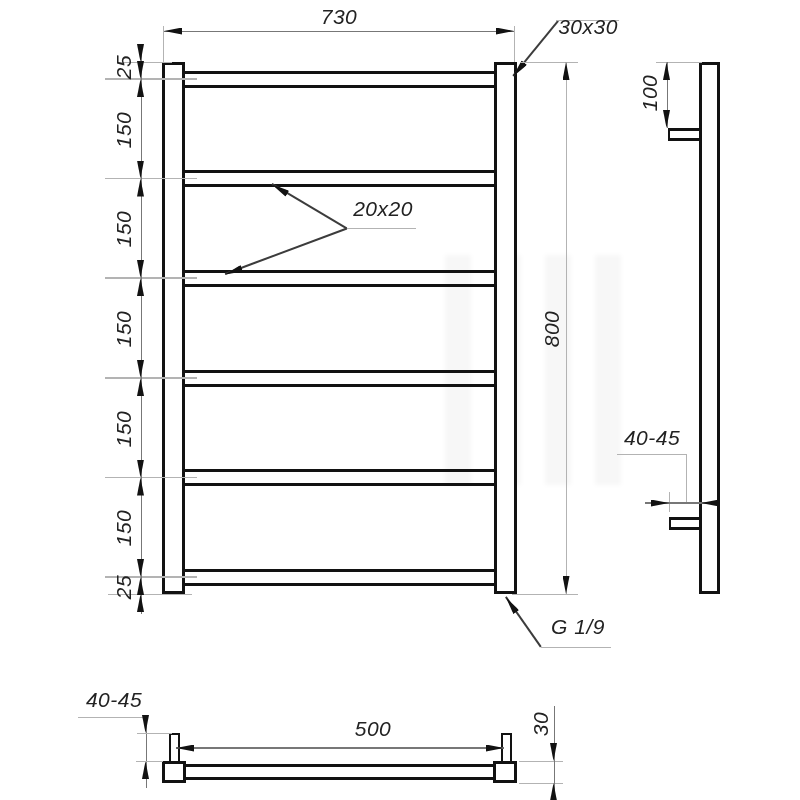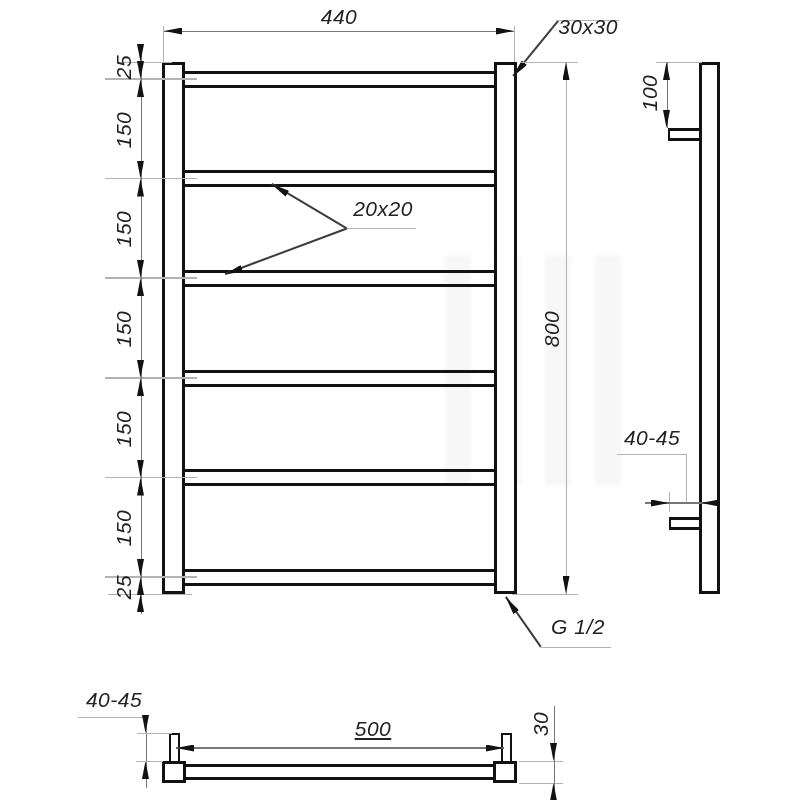--- a/index.html
+++ b/index.html
@@ -47,21 +47,21 @@
   <div class="rung" style="top:269.5px;"></div>
   <div class="rung" style="top:369.5px;"></div>
   <div class="rung" style="top:469px;"></div>
   <div class="rung" style="top:568.5px;"></div>
 
   <div class="ext" style="left:163px;top:26px;width:1.2px;height:36px;"></div>
   <div class="ext" style="left:513.5px;top:26px;width:1.2px;height:36px;"></div>
   <div class="dim" style="left:164px;top:30.5px;width:350px;height:1.4px;"></div>
   <div class="a-left" style="left:164px;top:27.5px;"></div>
   <div class="a-right" style="left:496px;top:27.5px;"></div>
-  <div class="hlabel" style="left:299px;top:6px;width:80px;">440</div>
+  <div class="hlabel" style="left:299px;top:6px;width:80px;">730</div>
 
   <div class="dl" style="left:513px;top:75.2px;width:71px;transform:rotate(-50.7deg);"></div>
   <div class="ah" style="left:513px;top:72.5px;transform:rotate(-50.7deg);"></div>
   <div class="ext" style="left:556px;top:19.5px;width:63px;height:1.2px;"></div>
   <div class="hlabel" style="left:556px;top:0px;width:64px;margin-top:16px;">30x30</div>
 
   <div class="ext" style="left:118px;top:61.5px;width:54px;height:1.2px;"></div>
   <div class="ext" style="left:105px;top:78.4px;width:92px;height:1.2px;"></div>
   <div class="ext" style="left:105px;top:177.9px;width:92px;height:1.2px;"></div>
   <div class="ext" style="left:105px;top:277.4px;width:92px;height:1.2px;"></div>
@@ -105,21 +105,21 @@
   <div class="ext" style="left:520px;top:61.5px;width:58px;height:1.2px;"></div>
   <div class="ext" style="left:512px;top:593.5px;width:66px;height:1.2px;"></div>
   <div class="ext" style="left:565.5px;top:62px;width:1.4px;height:532px;"></div>
   <div class="a-up" style="left:562.5px;top:62px;"></div>
   <div class="a-down" style="left:562.5px;top:576px;"></div>
   <div class="vlabel" style="left:517px;top:318px;">800</div>
 
   <div class="dl" style="left:506px;top:596.2px;width:61px;transform:rotate(55deg);"></div>
   <div class="ah" style="left:506px;top:593.5px;transform:rotate(55deg);"></div>
   <div class="ext" style="left:541px;top:646.5px;width:70px;height:1.2px;"></div>
-  <div class="hlabel" style="left:543px;top:616px;width:70px;">G 1/2</div>
+  <div class="hlabel" style="left:543px;top:616px;width:70px;">G 1/9</div>
 
   <div class="outl" style="left:699px;top:62px;width:21px;height:532px;"></div>
   <div class="tab" style="left:668px;top:128px;width:31px;height:13px;"></div>
   <div class="tab" style="left:669px;top:517px;width:30px;height:13px;"></div>
 
   <div class="ext" style="left:656px;top:61.5px;width:46px;height:1.2px;"></div>
   <div class="dim" style="left:666.5px;top:62px;width:1.4px;height:66px;"></div>
   <div class="a-up" style="left:663px;top:62px;"></div>
   <div class="a-down" style="left:663px;top:110px;"></div>
   <div class="vlabel" style="left:615px;top:82px;">100</div>
@@ -134,21 +134,21 @@
 
   <div class="outl" style="left:162px;top:761px;width:24px;height:22px;"></div>
   <div class="outl" style="left:493px;top:761px;width:24px;height:22px;"></div>
   <div style="position:absolute;box-sizing:border-box;left:184px;top:764px;width:311px;height:16px;border-top:3px solid #121212;border-bottom:3px solid #121212;"></div>
   <div class="outl2" style="left:169px;top:733px;width:11px;height:30px;"></div>
   <div class="outl2" style="left:501px;top:733px;width:11px;height:30px;"></div>
 
   <div class="dim" style="left:176px;top:747.3px;width:328px;height:1.4px;"></div>
   <div class="a-left" style="left:176px;top:744.5px;"></div>
   <div class="a-right" style="left:486px;top:744.5px;"></div>
-  <div class="hlabel" style="left:333px;top:718px;width:80px;text-decoration:underline;">500</div>
+  <div class="hlabel" style="left:333px;top:718px;width:80px;">500</div>
 
   <div class="hlabel" style="left:80px;top:689px;width:68px;">40-45</div>
   <div class="ext" style="left:78px;top:716.5px;width:69px;height:1.2px;"></div>
   <div class="dim" style="left:145.5px;top:717px;width:1.4px;height:71px;"></div>
   <div class="a-down" style="left:142px;top:715px;"></div>
   <div class="a-up" style="left:142px;top:761px;"></div>
   <div class="ext" style="left:137px;top:732.5px;width:35px;height:1.2px;"></div>
   <div class="ext" style="left:136px;top:760.5px;width:27px;height:1.2px;"></div>
 
   <div class="ext" style="left:519px;top:760.5px;width:44px;height:1.2px;"></div>

